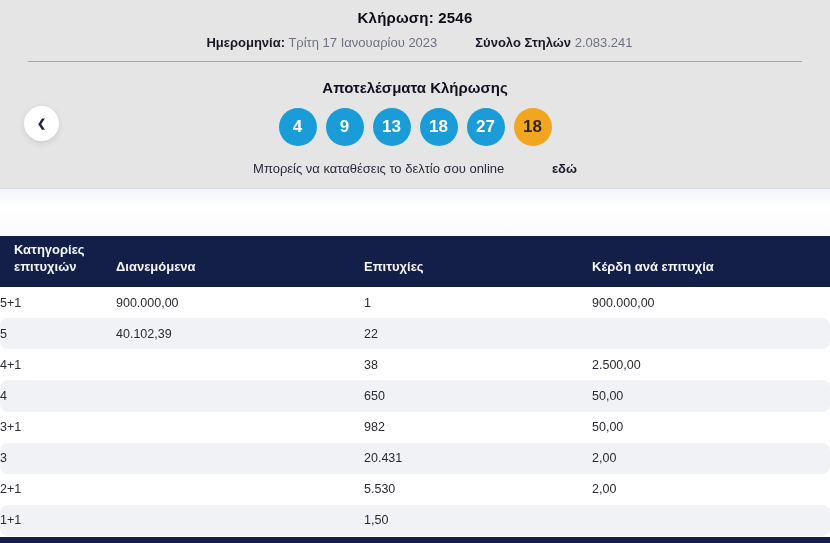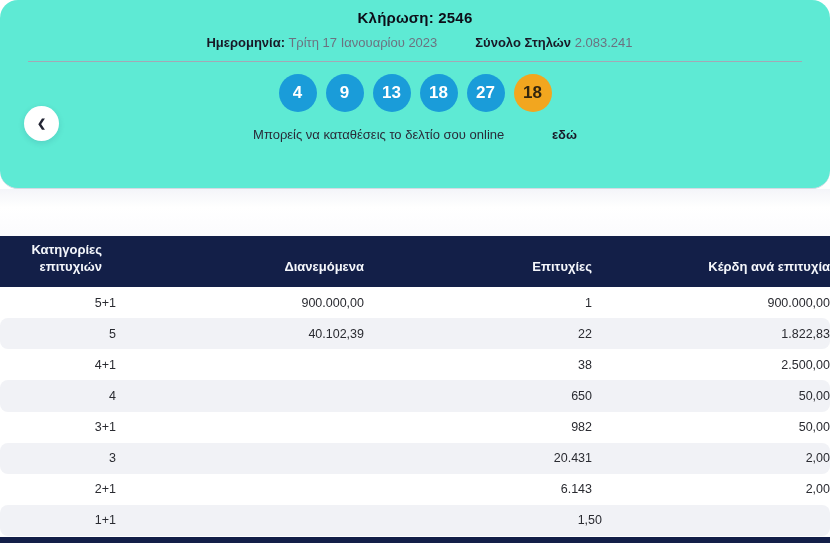--- a/index.html
+++ b/index.html
@@ -9,24 +9,23 @@
     background: #ffffff;
     color: #15151f;
     position: relative;
   }
 
   
   .top-section {
     position: relative;
     width: 830px;
     height: 189px;
-    background: #5eead4;
+    background: #e5e5e5;
     border-bottom: 1px solid #d5dae4;
     text-align: center;
-    border-radius: 18px;
   }
   .draw-title {
     padding-top: 9px;
     font-size: 15px;
     font-weight: bold;
     color: #0d0d18;
     letter-spacing: .2px;
   }
   .draw-meta {
     margin-top: 9px;
@@ -111,21 +110,21 @@
   .results-table { width: 830px; }
   .table-header {
     height: 51px;
     background: #131f48;
     display: flex;
     align-items: flex-end;
     color: #f4f6fb;
     font-size: 13px;
     font-weight: bold;
   }
-  .th, .td { text-align: right; }
+  .th, .td { text-align: left; }
   .col-1 { width: 116px; }
   .col-2 { width: 248px; }
   .col-3 { width: 228px; }
   .col-4 { width: 238px; }
   .table-header .th { padding-bottom: 11px; line-height: 1.35; }
   .table-header .col-1 { padding-left: 14px; padding-right: 14px; }
 
   .table-body { display: flex; flex-direction: column; height: 249px; }
   .table-row {
     flex: 1;
@@ -160,20 +159,21 @@
       <span class="meta-value">Τρίτη 17 Ιανουαρίου 2023</span>
     </div>
     <div class="meta-item">
       <span class="meta-label">Σύνολο Στηλών</span>
       <span class="meta-value">2.083.241</span>
     </div>
   </div>
 
   <div class="divider"></div>
 
+  <div class="results-title">Αποτελέσματα Κλήρωσης</div>
 
   <div class="numbers-row">
     <div class="ball main">4</div>
     <div class="ball main">9</div>
     <div class="ball main">13</div>
     <div class="ball main">18</div>
     <div class="ball main">27</div>
     <div class="ball tzoker">18</div>
   </div>
 
@@ -201,21 +201,20 @@
     <div class="table-row">
       <div class="td col-1">5+1</div>
       <div class="td col-2">900.000,00</div>
       <div class="td col-3">1</div>
       <div class="td col-4">900.000,00</div>
     </div>
     <div class="table-row">
       <div class="td col-1">5</div>
       <div class="td col-2">40.102,39</div>
       <div class="td col-3">22</div>
-      <div class="td col-4">1.822,83</div>
     </div>
     <div class="table-row">
       <div class="td col-1">4+1</div>
       <div class="td col-2"></div>
       <div class="td col-3">38</div>
       <div class="td col-4">2.500,00</div>
     </div>
     <div class="table-row">
       <div class="td col-1">4</div>
       <div class="td col-2"></div>
@@ -230,21 +229,21 @@
     </div>
     <div class="table-row">
       <div class="td col-1">3</div>
       <div class="td col-2"></div>
       <div class="td col-3">20.431</div>
       <div class="td col-4">2,00</div>
     </div>
     <div class="table-row">
       <div class="td col-1">2+1</div>
       <div class="td col-2"></div>
-      <div class="td col-3">6.143</div>
+      <div class="td col-3">5.530</div>
       <div class="td col-4">2,00</div>
     </div>
     <div class="table-row">
       <div class="td col-1">1+1</div>
       <div class="td col-2"></div>
       <div class="td col-4">1,50</div>
     </div>
   </div>
 </div>
 

